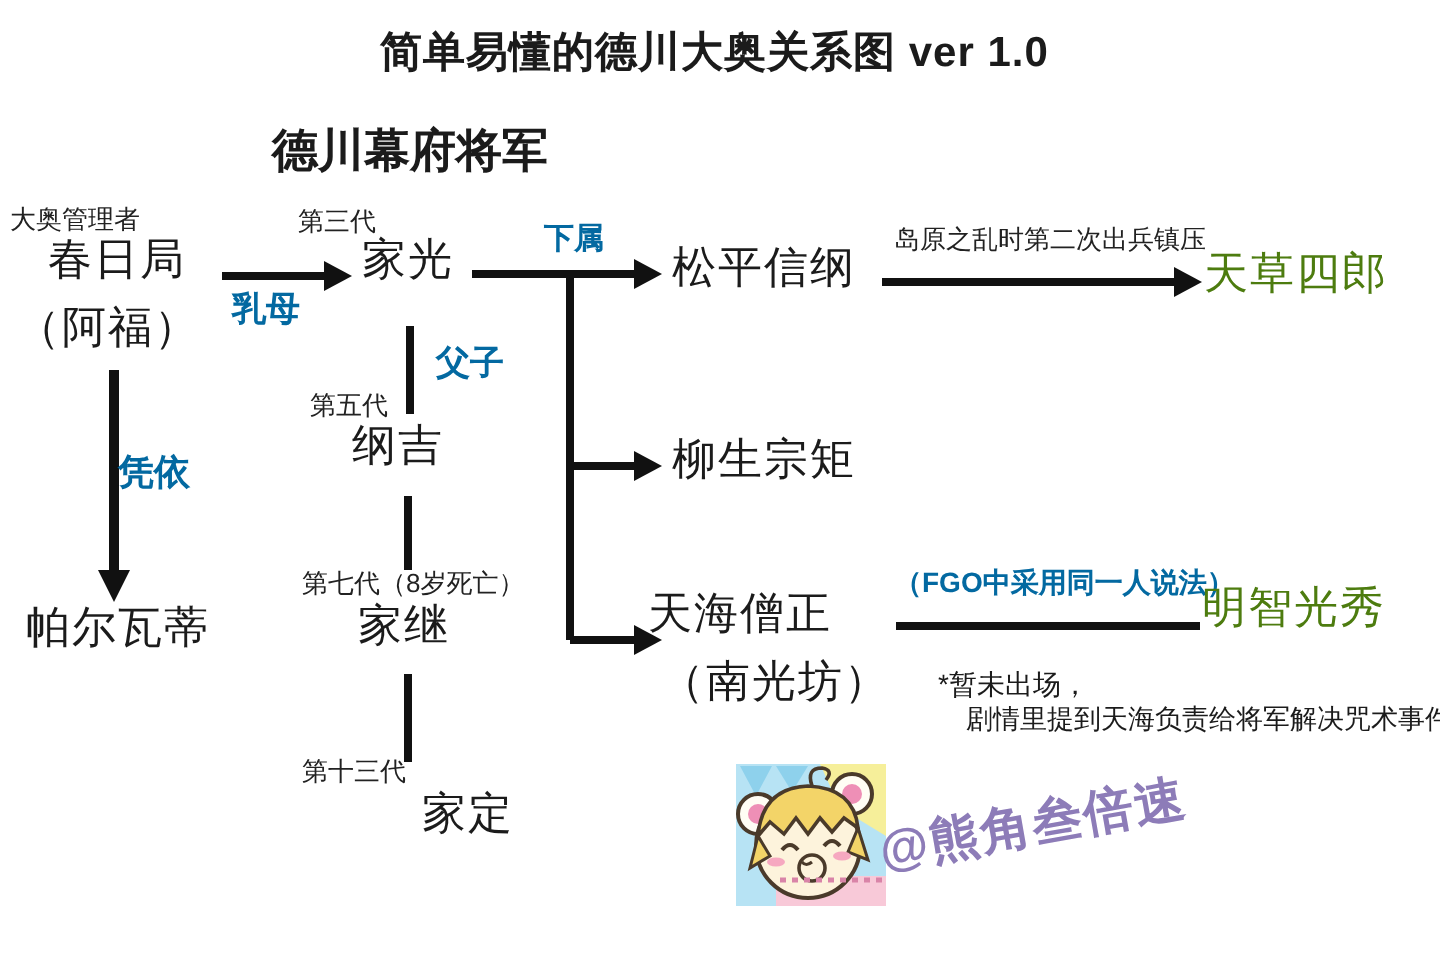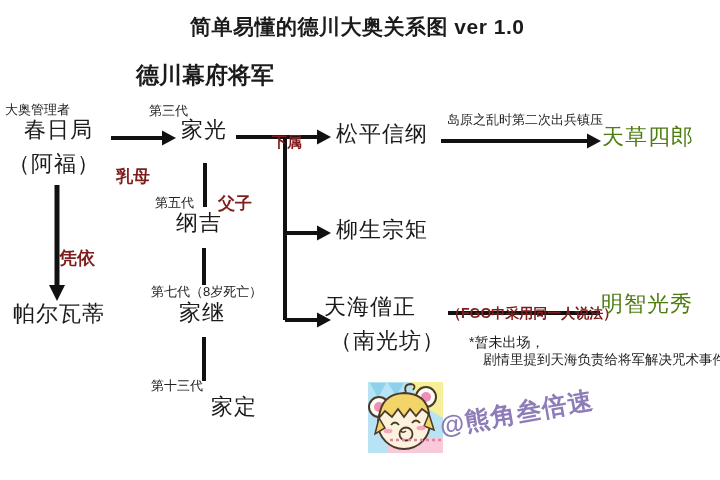--- a/index.html
+++ b/index.html
@@ -5,21 +5,21 @@
   html,body{margin:0;padding:0;}
   body{
     width:720px;height:480px;background:#ffffff;position:relative;overflow:hidden;
     font-family:"Liberation Sans","DejaVu Sans",sans-serif;color:#1b1b1b;
   }
   .abs{position:absolute;line-height:1.15;white-space:nowrap;}
   .title{font-size:21px;font-weight:600;letter-spacing:.5px;}
   .subtitle{font-size:23px;font-weight:600;}
   .name{font-size:22px;font-weight:500;letter-spacing:1px;}
   .small{font-size:13px;font-weight:500;color:#222;}
-  .rel{color:#7f1d1d;font-weight:700;margin-top:22px;}
+  .rel{color:#0369a1;font-weight:700;}
   .red-name{color:#4d7c0f;}
   .note{font-size:14px;font-weight:500;}
   .fgo{font-size:14px;}
   svg.overlay{position:absolute;left:0;top:0;pointer-events:none;}
   .watermark{
     font-size:25px;font-weight:700;color:#8d7cb8;
     transform:rotate(-10deg);transform-origin:left center;letter-spacing:1px;
   }
 </style>
 </head>

